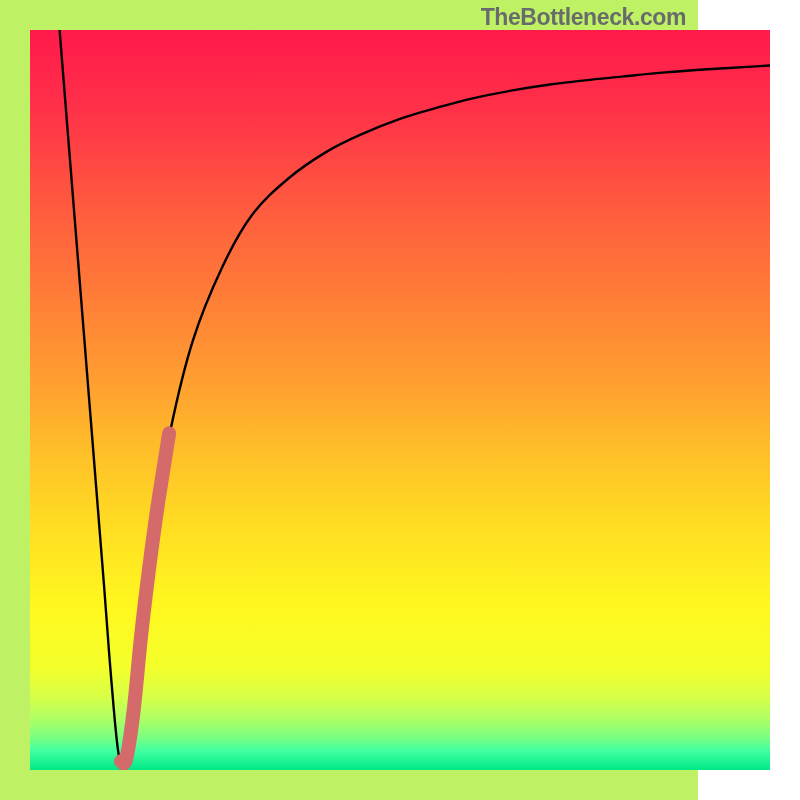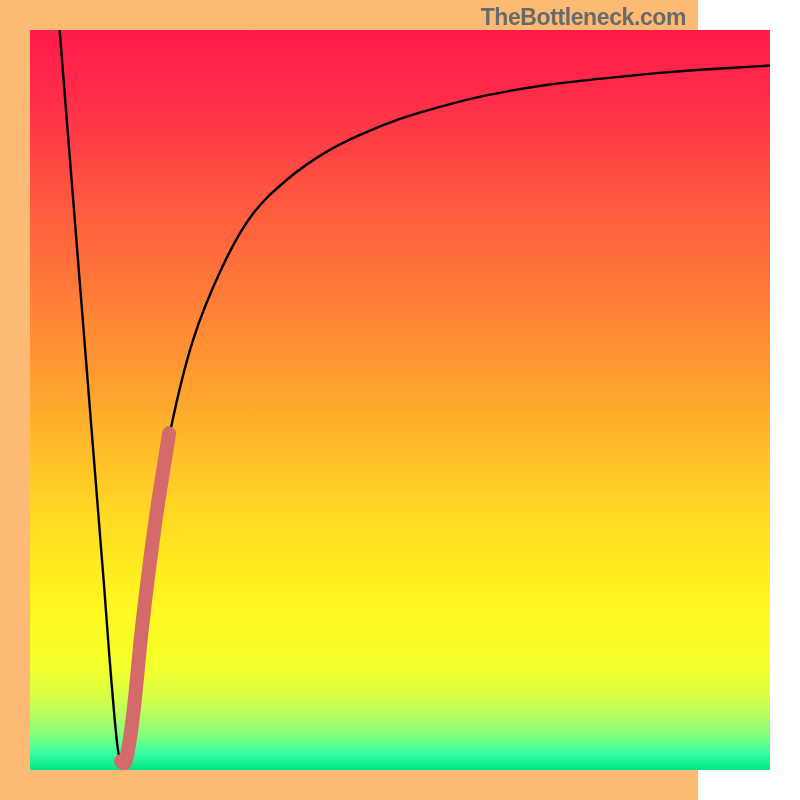--- a/index.html
+++ b/index.html
@@ -5,21 +5,21 @@
   body {
     margin: 0;
     padding: 0;
     font-family: Arial, Helvetica, sans-serif;
     background: #fff;
   }
   .chart-container {
     position: relative;
     width: 698px;
     height: 800px;
-    background: #fdba74;
+    background: #bef264;
   }
   .plot-area {
     position: absolute;
     left: 30px;
     top: 30px;
     width: 740px;
     height: 740px;
     overflow: hidden;
   }
   .gradient-bg {

